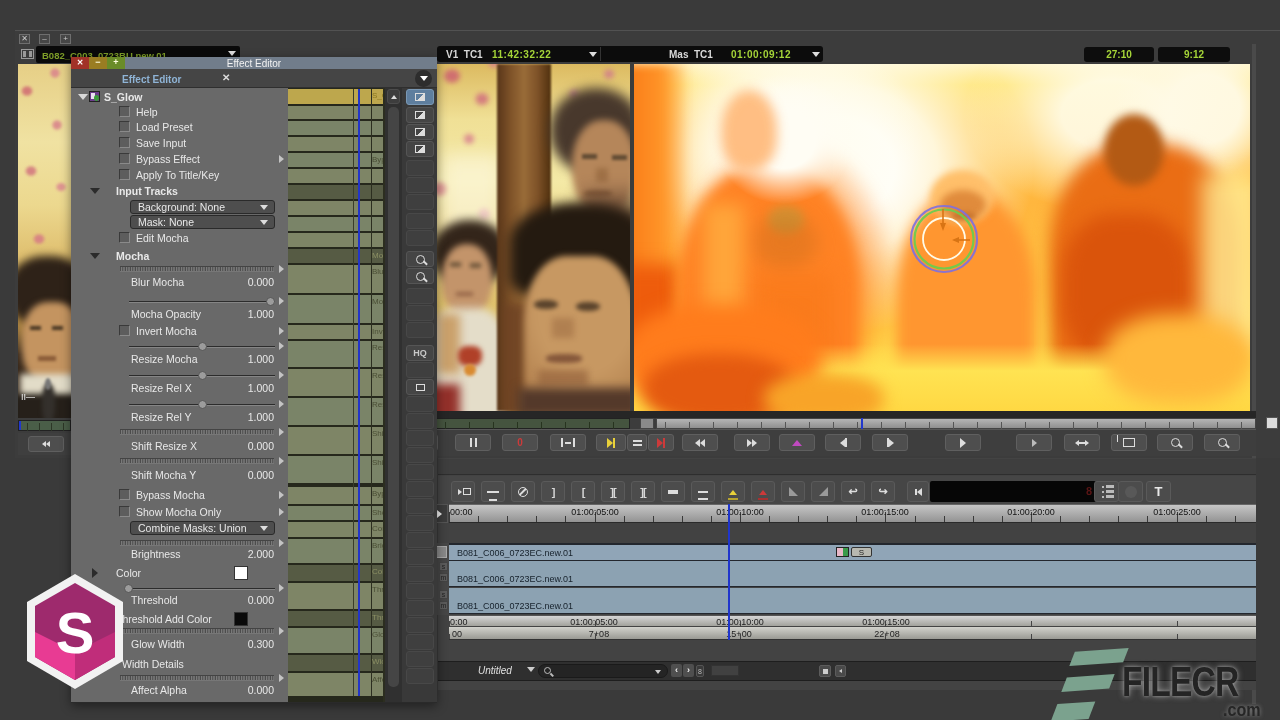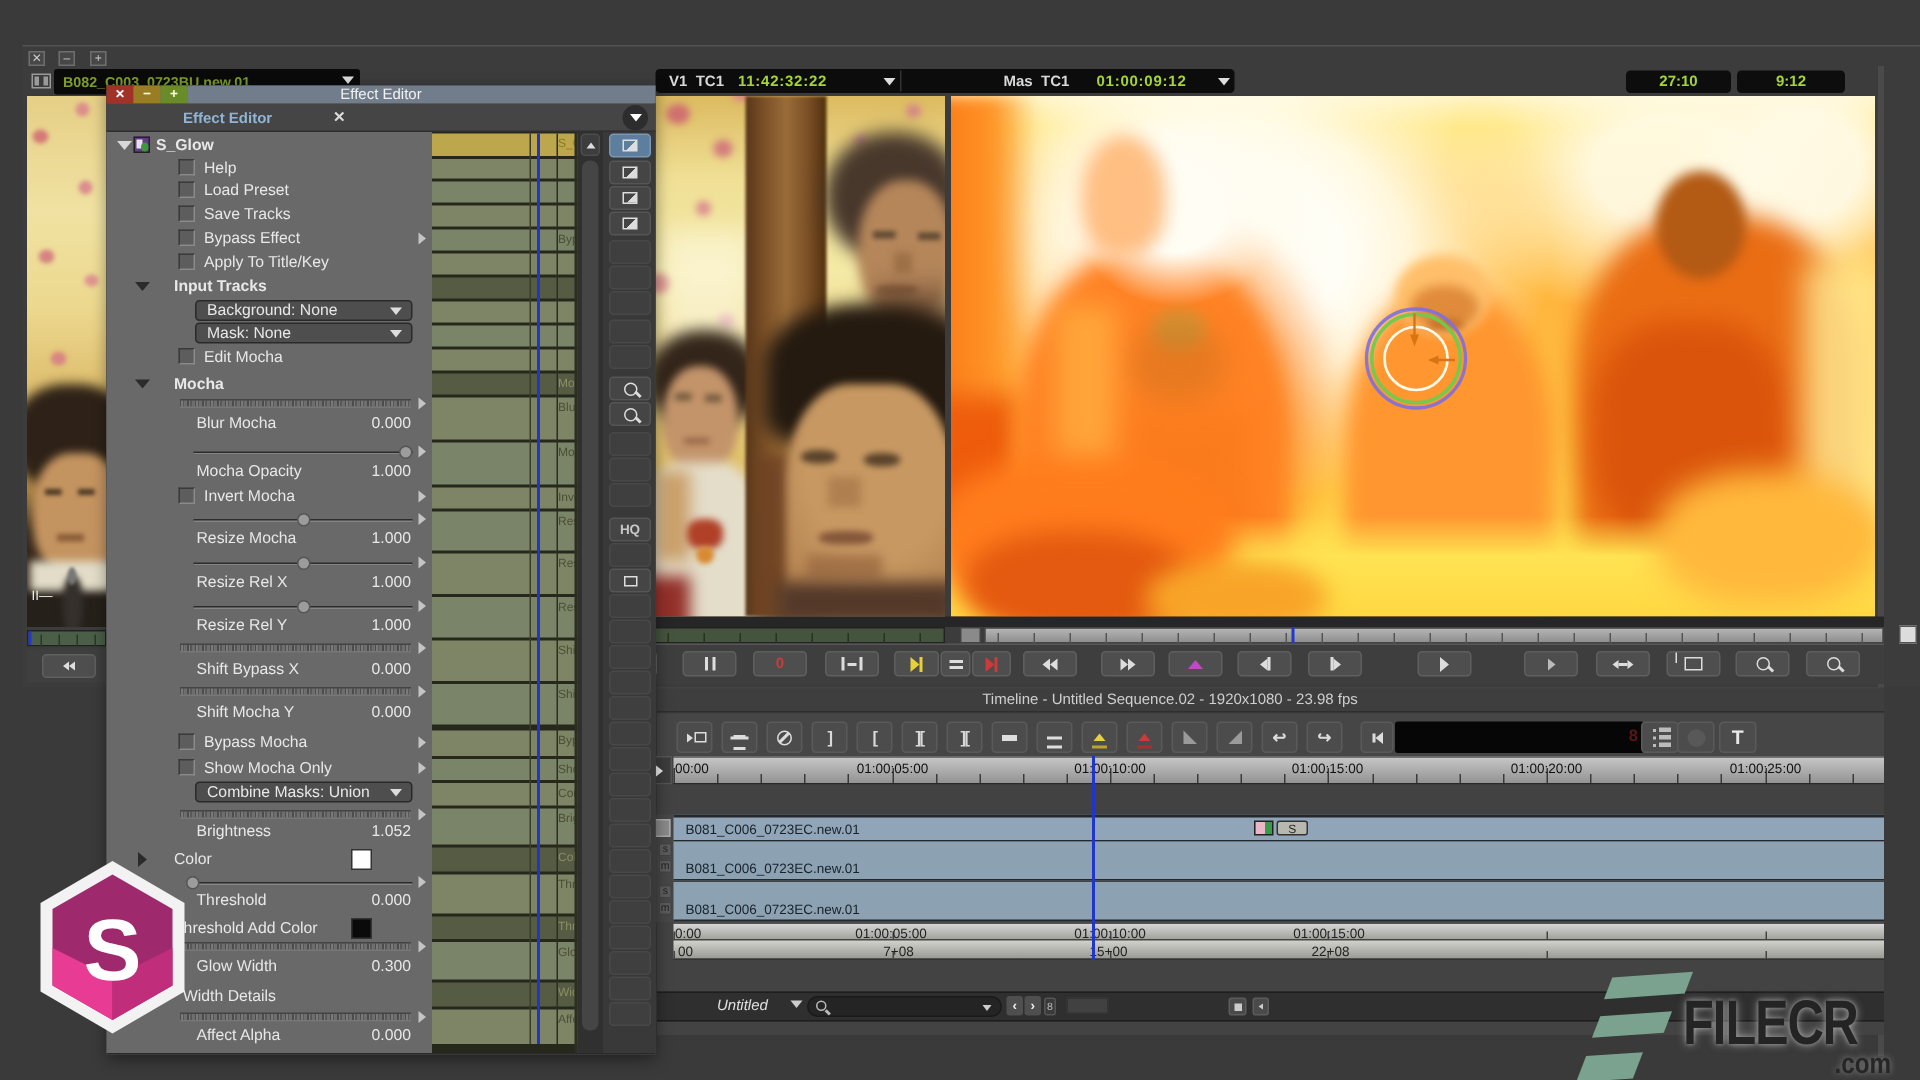--- a/index.html
+++ b/index.html
@@ -237,21 +237,20 @@
     </div>
 <div style="left:1204px;top:434px;width:36px;height:17px;background:#4e4e4e;border:1px solid #5f5f5f;border-radius:3px;">
       <span style="position:absolute;left:0;top:0;width:100%;height:100%;display:flex;align-items:center;justify-content:center;">
         <i style="display:inline-block;position:relative;width:9px;height:9px;border:1.5px solid #ddd;border-radius:50%;">
           <i style="position:absolute;left:6px;top:6px;width:5px;height:1.5px;background:#ddd;transform:rotate(45deg);"></i>
         </i>
       </span>
     </div>
 <div style="left:438px;top:458px;width:818px;height:232px;background:#434343;"></div>
 <div style="left:438px;top:459px;width:818px;height:16px;background:#3e3e3e;border-bottom:1px solid #2e2e2e;"></div>
-<div style="left:438px;top:461px;width:684px;text-align:center;color:#cfcfcf;font-size:10px;">Timeline - Untitled Sequence.02 - 1920x1080 - 23.98 fps</div>
 <div style="left:438px;top:476px;width:818px;height:28px;background:#464646;"></div>
 <div style="left:451px;top:481px;width:24px;height:21px;background:#4c4c4c;border:1px solid #5a5a5a;border-radius:3px;">
       <span style="position:absolute;left:0;top:0;width:100%;height:100%;display:flex;align-items:center;justify-content:center;">
         <i style="display:inline-block;width:0;height:0;border-top:3px solid transparent;border-bottom:3px solid transparent;border-left:4px solid #ddd;"></i>
         <i style="display:inline-block;width:7px;height:6px;background:transparent;"></i>
       </span>
       <span style="position:absolute;left:0;top:0;width:100%;height:100%;display:flex;align-items:center;justify-content:center;">
         <i style="display:inline-block;width:8px;height:7px;border:1px solid #ddd;margin-left:8px;"></i>
       </span>
     </div>
@@ -533,21 +532,21 @@
     <div style="left:89px;top:91px;width:11px;height:11px;background:#6a3a8a;border:1px solid #222;">
       <i style="position:absolute;left:1px;top:1px;width:4px;height:6px;background:#e8e0f0;"></i>
       <i style="position:absolute;right:0px;bottom:0px;width:5px;height:6px;background:#3a9a3a;border-radius:50%;"></i>
     </div>
     <div class="t" style="left:104px;top:91px;font-size:10.5px;font-weight:bold;color:#e8e8e8;">S_Glow</div>
     <div style="left:119px;top:106px;width:11px;height:11px;background:#5d5d5d;border-top:1px solid #3a3a3a;border-left:1px solid #3a3a3a;border-bottom:1px solid #8a8a8a;border-right:1px solid #8a8a8a;"></div>
     <div class="t" style="left:136px;top:106px;font-size:10.5px;color:#e8e8e8;">Help</div>
     <div style="left:119px;top:121px;width:11px;height:11px;background:#5d5d5d;border-top:1px solid #3a3a3a;border-left:1px solid #3a3a3a;border-bottom:1px solid #8a8a8a;border-right:1px solid #8a8a8a;"></div>
     <div class="t" style="left:136px;top:121px;font-size:10.5px;color:#e8e8e8;">Load Preset</div>
     <div style="left:119px;top:137px;width:11px;height:11px;background:#5d5d5d;border-top:1px solid #3a3a3a;border-left:1px solid #3a3a3a;border-bottom:1px solid #8a8a8a;border-right:1px solid #8a8a8a;"></div>
-    <div class="t" style="left:136px;top:137px;font-size:10.5px;color:#e8e8e8;">Save Tracks</div>
+    <div class="t" style="left:136px;top:137px;font-size:10.5px;color:#e8e8e8;">Save Input</div>
     <div style="left:119px;top:153px;width:11px;height:11px;background:#5d5d5d;border-top:1px solid #3a3a3a;border-left:1px solid #3a3a3a;border-bottom:1px solid #8a8a8a;border-right:1px solid #8a8a8a;"></div>
     <div class="t" style="left:136px;top:153px;font-size:10.5px;color:#e8e8e8;">Bypass Effect</div>
     <div style="left:119px;top:169px;width:11px;height:11px;background:#5d5d5d;border-top:1px solid #3a3a3a;border-left:1px solid #3a3a3a;border-bottom:1px solid #8a8a8a;border-right:1px solid #8a8a8a;"></div>
     <div class="t" style="left:136px;top:169px;font-size:10.5px;color:#e8e8e8;">Apply To Title/Key</div>
     <div style="left:279px;top:155px;width:0;height:0;border-top:4px solid transparent;border-bottom:4px solid transparent;border-left:5px solid #c4c4c4;"></div>
     <div style="left:90px;top:188px;width:0;height:0;border-left:5px solid transparent;border-right:5px solid transparent;border-top:6px solid #2b2b2b;"></div>
     <div class="t" style="left:116px;top:185px;font-size:10.5px;font-weight:bold;color:#e8e8e8;">Input Tracks</div>
     <div style="left:130px;top:200px;width:145px;height:14px;background:#4e4e4e;border:1px solid #2a2a2a;border-radius:3px;color:#e8e8e8;font-size:10.5px;line-height:12px;padding-left:7px;">Background: None<i style="position:absolute;right:6px;top:4px;width:0;height:0;border-left:4px solid transparent;border-right:4px solid transparent;border-top:5px solid #ddd;"></i></div>
     <div style="left:130px;top:215px;width:145px;height:14px;background:#4e4e4e;border:1px solid #2a2a2a;border-radius:3px;color:#e8e8e8;font-size:10.5px;line-height:12px;padding-left:7px;">Mask: None<i style="position:absolute;right:6px;top:4px;width:0;height:0;border-left:4px solid transparent;border-right:4px solid transparent;border-top:5px solid #ddd;"></i></div>
     <div style="left:119px;top:232px;width:11px;height:11px;background:#5d5d5d;border-top:1px solid #3a3a3a;border-left:1px solid #3a3a3a;border-bottom:1px solid #8a8a8a;border-right:1px solid #8a8a8a;"></div>
@@ -576,37 +575,37 @@
     <div style="left:279px;top:371px;width:0;height:0;border-top:4px solid transparent;border-bottom:4px solid transparent;border-left:5px solid #c4c4c4;"></div>
     <div class="t" style="left:131px;top:382px;font-size:10.5px;color:#e8e8e8;">Resize Rel X</div>
     <div style="left:180px;top:382px;width:94px;text-align:right;font-size:10.5px;color:#e8e8e8;">1.000</div>
     <div style="left:129px;top:404px;width:146px;height:2px;background:#2c2c2c;border-bottom:1px solid #858585;"></div>
     <div style="left:198px;top:400px;width:9px;height:9px;background:#9c9c9c;border:1px solid #555;border-radius:50%;"></div>
     <div style="left:279px;top:400px;width:0;height:0;border-top:4px solid transparent;border-bottom:4px solid transparent;border-left:5px solid #c4c4c4;"></div>
     <div class="t" style="left:131px;top:411px;font-size:10.5px;color:#e8e8e8;">Resize Rel Y</div>
     <div style="left:180px;top:411px;width:94px;text-align:right;font-size:10.5px;color:#e8e8e8;">1.000</div>
     <div style="left:120px;top:429px;width:154px;height:6px;background:repeating-linear-gradient(90deg,#4c4c4c 0 1px,#7a7a7a 1px 2px,#585858 2px 3px,#6e6e6e 3px 5px);border-top:1px solid #444;border-bottom:1px solid #777;"></div>
     <div style="left:279px;top:428px;width:0;height:0;border-top:4px solid transparent;border-bottom:4px solid transparent;border-left:5px solid #c4c4c4;"></div>
-    <div class="t" style="left:131px;top:440px;font-size:10.5px;color:#e8e8e8;">Shift Bypass X</div>
+    <div class="t" style="left:131px;top:440px;font-size:10.5px;color:#e8e8e8;">Shift Resize X</div>
     <div style="left:180px;top:440px;width:94px;text-align:right;font-size:10.5px;color:#e8e8e8;">0.000</div>
     <div style="left:120px;top:458px;width:154px;height:6px;background:repeating-linear-gradient(90deg,#4c4c4c 0 1px,#7a7a7a 1px 2px,#585858 2px 3px,#6e6e6e 3px 5px);border-top:1px solid #444;border-bottom:1px solid #777;"></div>
     <div style="left:279px;top:457px;width:0;height:0;border-top:4px solid transparent;border-bottom:4px solid transparent;border-left:5px solid #c4c4c4;"></div>
     <div class="t" style="left:131px;top:469px;font-size:10.5px;color:#e8e8e8;">Shift Mocha Y</div>
     <div style="left:180px;top:469px;width:94px;text-align:right;font-size:10.5px;color:#e8e8e8;">0.000</div>
     <div style="left:119px;top:489px;width:11px;height:11px;background:#5d5d5d;border-top:1px solid #3a3a3a;border-left:1px solid #3a3a3a;border-bottom:1px solid #8a8a8a;border-right:1px solid #8a8a8a;"></div>
     <div class="t" style="left:136px;top:489px;font-size:10.5px;color:#e8e8e8;">Bypass Mocha</div>
     <div style="left:279px;top:491px;width:0;height:0;border-top:4px solid transparent;border-bottom:4px solid transparent;border-left:5px solid #c4c4c4;"></div>
     <div style="left:119px;top:506px;width:11px;height:11px;background:#5d5d5d;border-top:1px solid #3a3a3a;border-left:1px solid #3a3a3a;border-bottom:1px solid #8a8a8a;border-right:1px solid #8a8a8a;"></div>
     <div class="t" style="left:136px;top:506px;font-size:10.5px;color:#e8e8e8;">Show Mocha Only</div>
     <div style="left:279px;top:508px;width:0;height:0;border-top:4px solid transparent;border-bottom:4px solid transparent;border-left:5px solid #c4c4c4;"></div>
     <div style="left:130px;top:521px;width:145px;height:14px;background:#4e4e4e;border:1px solid #2a2a2a;border-radius:3px;color:#e8e8e8;font-size:10.5px;line-height:12px;padding-left:7px;">Combine Masks: Union<i style="position:absolute;right:6px;top:4px;width:0;height:0;border-left:4px solid transparent;border-right:4px solid transparent;border-top:5px solid #ddd;"></i></div>
     <div style="left:120px;top:540px;width:154px;height:6px;background:repeating-linear-gradient(90deg,#4c4c4c 0 1px,#7a7a7a 1px 2px,#585858 2px 3px,#6e6e6e 3px 5px);border-top:1px solid #444;border-bottom:1px solid #777;"></div>
     <div style="left:279px;top:539px;width:0;height:0;border-top:4px solid transparent;border-bottom:4px solid transparent;border-left:5px solid #c4c4c4;"></div>
     <div class="t" style="left:131px;top:548px;font-size:10.5px;color:#e8e8e8;">Brightness</div>
-    <div style="left:180px;top:548px;width:94px;text-align:right;font-size:10.5px;color:#e8e8e8;">1.052</div>
+    <div style="left:180px;top:548px;width:94px;text-align:right;font-size:10.5px;color:#e8e8e8;">2.000</div>
     <div style="left:92px;top:568px;width:0;height:0;border-top:5px solid transparent;border-bottom:5px solid transparent;border-left:6px solid #2b2b2b;"></div>
     <div class="t" style="left:116px;top:567px;font-size:10.5px;color:#e8e8e8;">Color</div>
     <div style="left:234px;top:566px;width:14px;height:14px;background:#fff;border:1px solid #333;"></div>
     <div style="left:129px;top:588px;width:146px;height:2px;background:#2c2c2c;border-bottom:1px solid #858585;"></div>
     <div style="left:124px;top:584px;width:9px;height:9px;background:#9c9c9c;border:1px solid #555;border-radius:50%;"></div>
     <div style="left:279px;top:584px;width:0;height:0;border-top:4px solid transparent;border-bottom:4px solid transparent;border-left:5px solid #c4c4c4;"></div>
     <div class="t" style="left:131px;top:594px;font-size:10.5px;color:#e8e8e8;">Threshold</div>
     <div style="left:180px;top:594px;width:94px;text-align:right;font-size:10.5px;color:#e8e8e8;">0.000</div>
     <div class="t" style="left:116px;top:613px;font-size:10.5px;color:#e8e8e8;">Threshold Add Color</div>
     <div style="left:234px;top:612px;width:14px;height:14px;background:#0a0a0a;border:1px solid #333;"></div>

